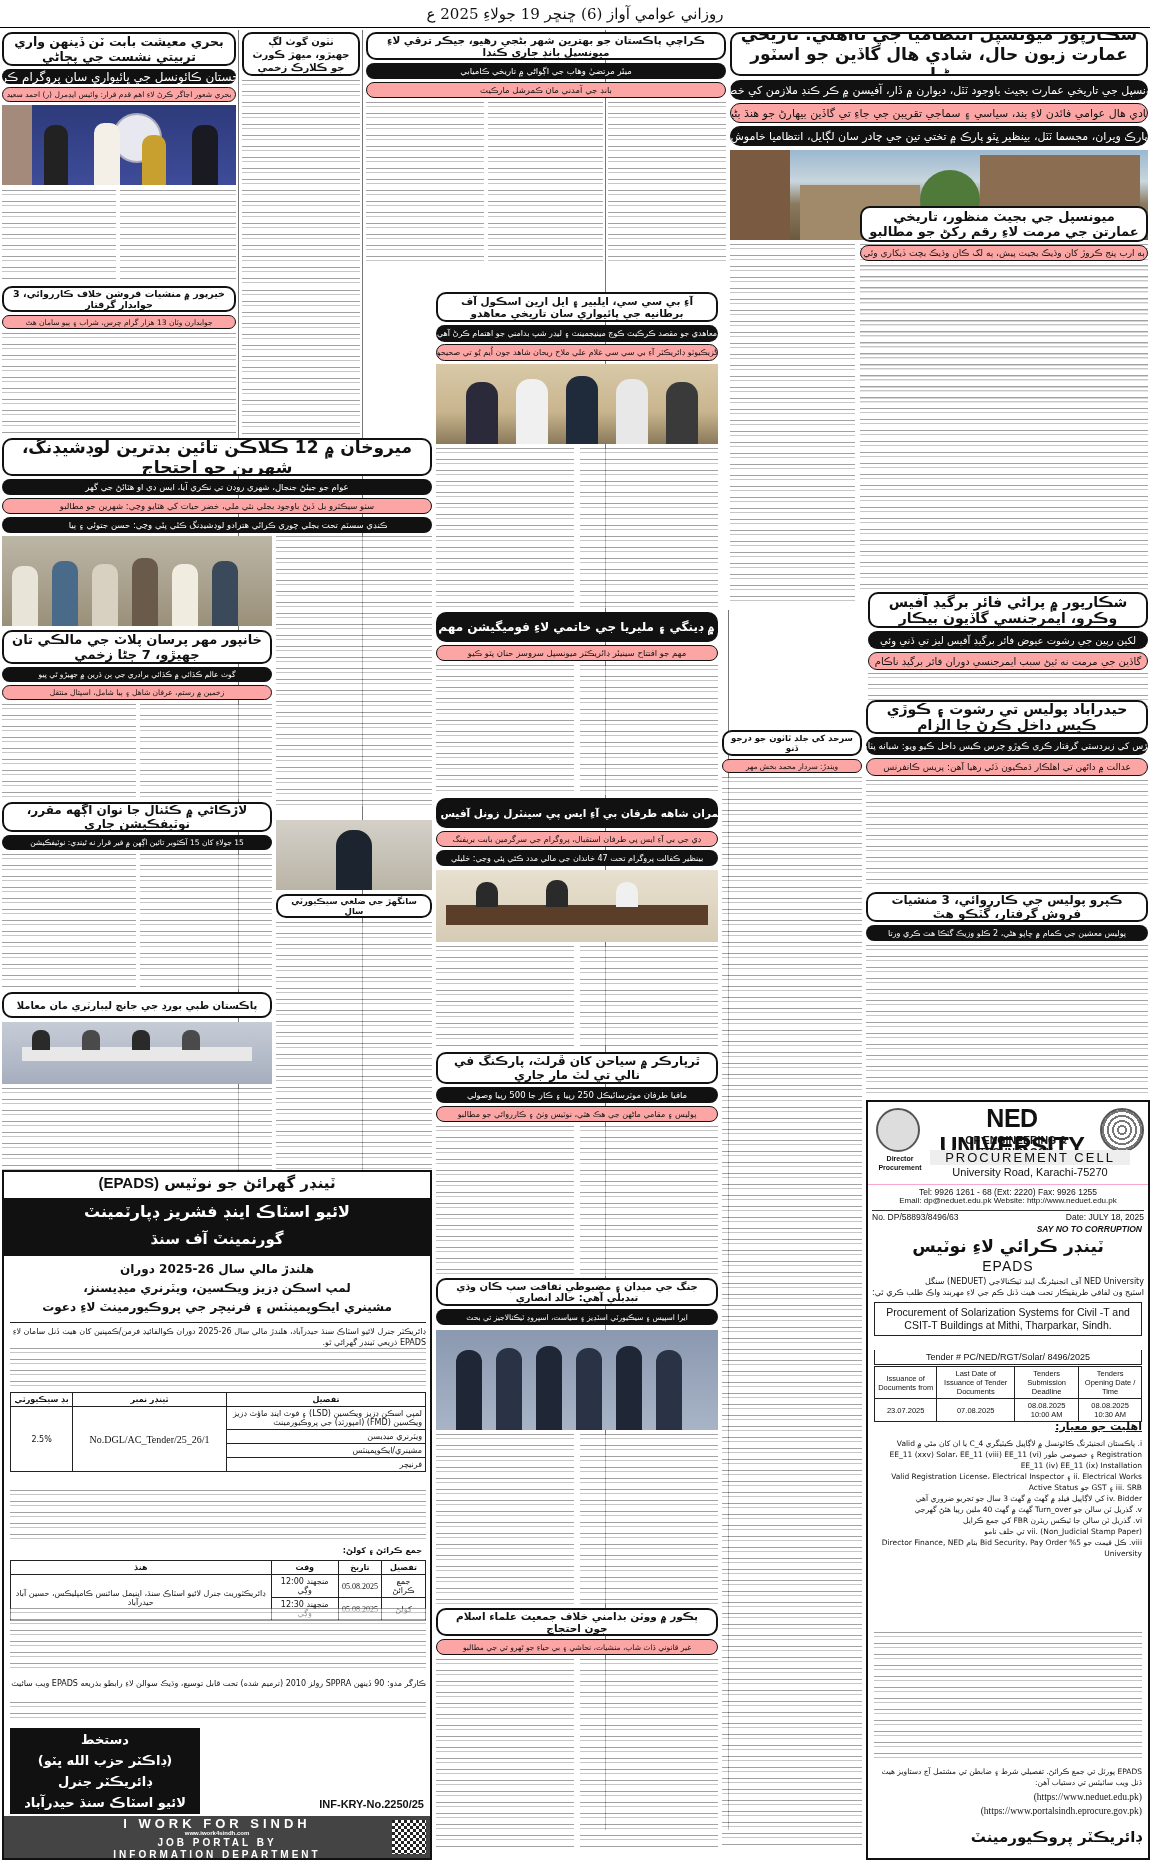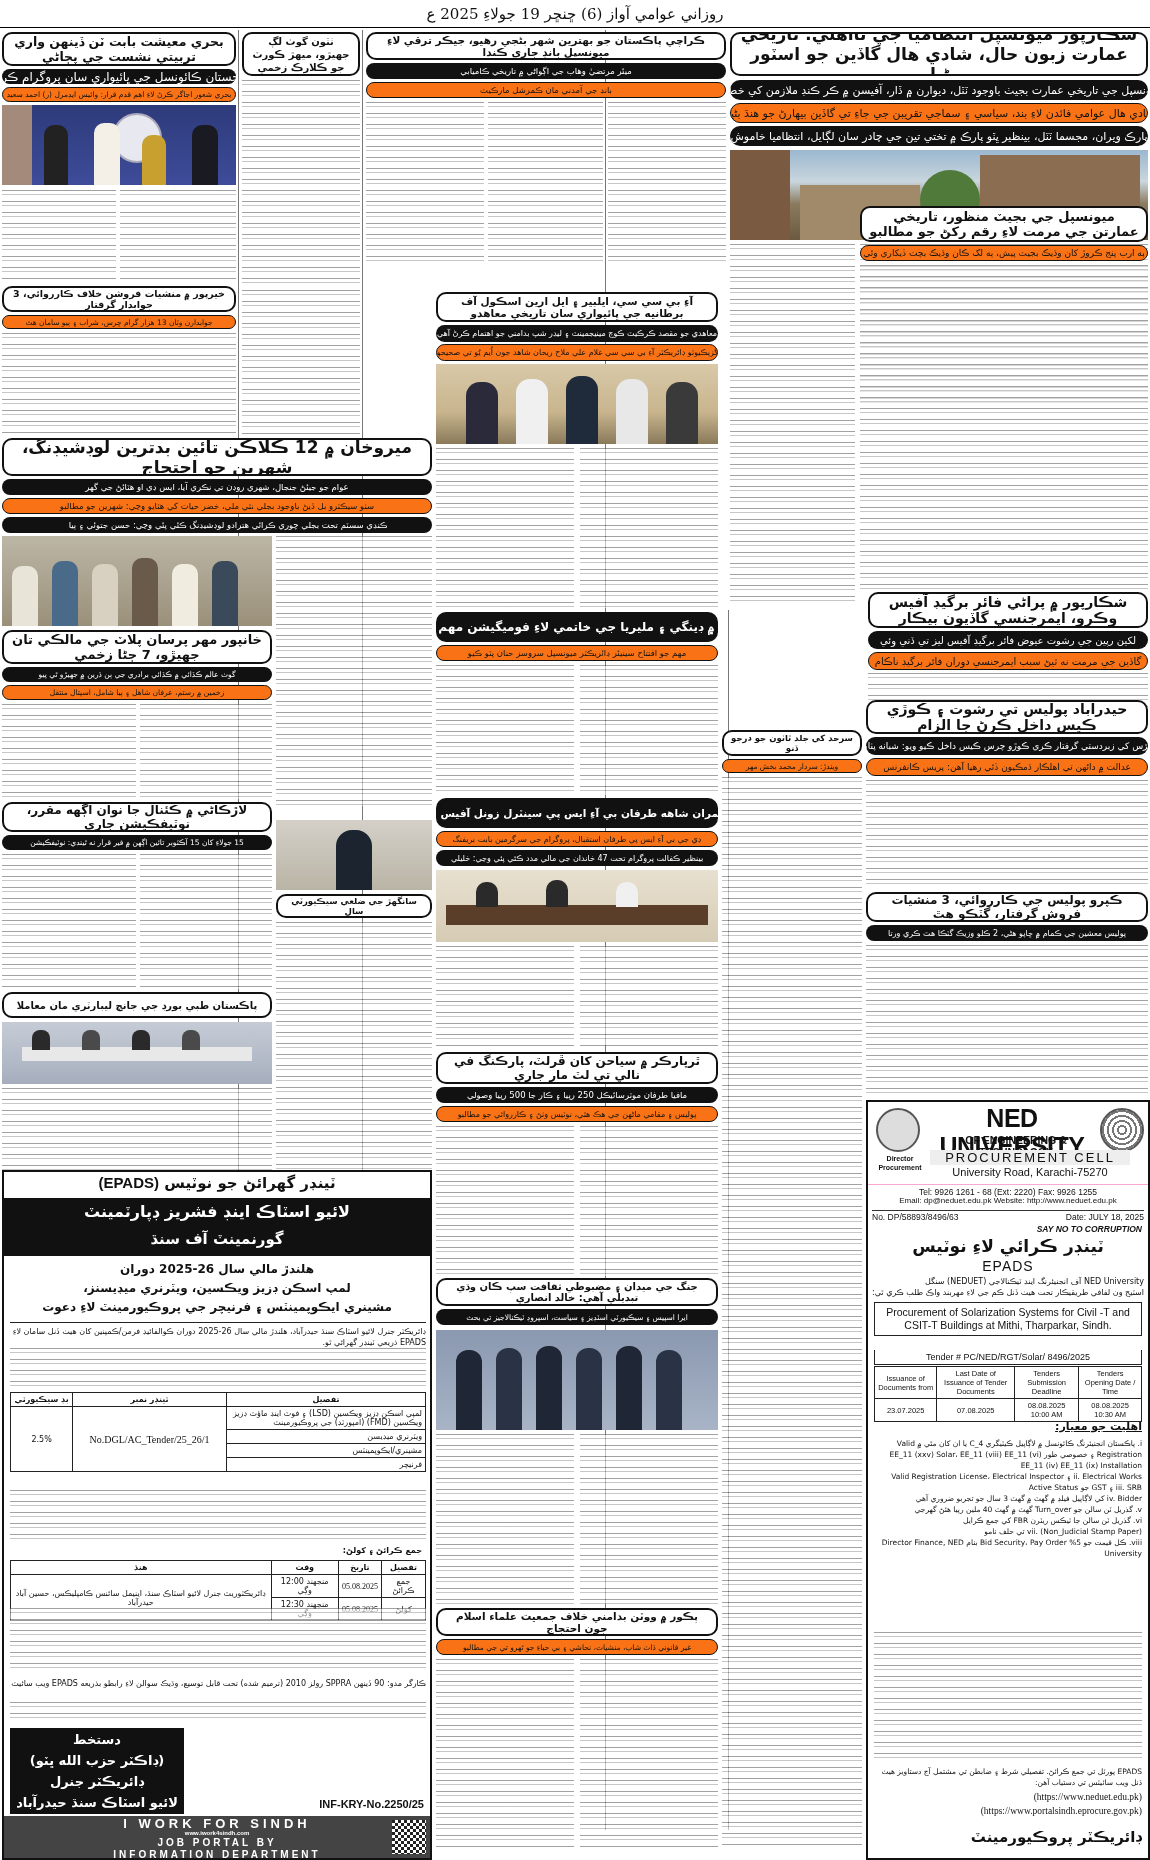--- a/index.html
+++ b/index.html
@@ -1,21 +1,21 @@
 <!DOCTYPE html>
 <html><head>
 <meta charset="utf-8">
 <style>
   * { box-sizing: border-box; margin: 0; padding: 0; }
   body { width: 1150px; height: 1860px; background: #fff; font-family: "DejaVu Sans", sans-serif; color: #111; overflow: hidden; position: relative; }
   .masthead { position: absolute; top: 0; left: 0; width: 1150px; height: 28px; text-align: center; font-family: "DejaVu Serif", serif; font-size: 15px; line-height: 28px; direction: rtl; border-bottom: 1px solid #000; }
   .page { position: absolute; top: 30px; left: 0; width: 1150px; height: 1830px; }
   .box { position: absolute; border: 2px solid #111; border-radius: 10px; background: #fff; display: flex; align-items: center; justify-content: center; text-align: center; direction: rtl; font-weight: bold; padding: 2px 6px; overflow: hidden; }
   .bar-black { position: absolute; background: #111; color: #fff; border-radius: 10px; direction: rtl; text-align: center; font-size: 11px; display: flex; align-items: center; justify-content: center; padding: 0 6px; overflow: hidden; white-space: nowrap; }
-  .bar-white { position: absolute; background: #f97316; color: #111; border: 1.5px solid #111; border-radius: 10px; direction: rtl; text-align: center; font-size: 11px; display: flex; align-items: center; justify-content: center; padding: 0 6px; overflow: hidden; white-space: nowrap; }
+  .bar-white { position: absolute; background: #fca5a5; color: #111; border: 1.5px solid #111; border-radius: 10px; direction: rtl; text-align: center; font-size: 11px; display: flex; align-items: center; justify-content: center; padding: 0 6px; overflow: hidden; white-space: nowrap; }
   .photo { position: absolute; overflow: hidden; }
   .lines { position: absolute; overflow: hidden; background: repeating-linear-gradient(to bottom, #555 0px, #555 1px, #fff 1px, #fff 4px, #999 4px, #999 5px, #fff 5px, #fff 11px); opacity: 0.55; }
   .rule { position: absolute; background: #777; }
   .ad { position: absolute; border: 2px solid #111; background: #fff; overflow: hidden; }
   .blk { background: #111; color: #fff; }
   table.tt { border-collapse: collapse; width: 100%; font-size: 9px; }
   table.tt td, table.tt th { border: 1px solid #222; padding: 2px 3px; text-align: center; }
   .eng { direction: ltr; font-family: "Liberation Sans", sans-serif; }
 </style>
 </head>
@@ -351,21 +351,21 @@
           <td>کولڻ</td>
           <td class="eng" style="font-family:'Liberation Serif',serif;">05.08.2025</td>
           <td>منجهند 12:30 وڳي</td>
         </tr>
       </tbody>
         </table>
     </div>
     <div class="lines" style="left:6px;top:436px;width:416px;height:66px;"></div>
     <div style="position:absolute;left:6px;top:506px;width:416px;direction:rtl;text-align:right;font-size:8px;line-height:11px;">ڪارگر مدو: 90 ڏينهن SPPRA رولز 2010 (ترميم شده) تحت قابل توسيع، وڌيڪ سوالن لاءِ رابطو بذريعه EPADS ويب سائيٽ</div>
     <div class="lines" style="left:6px;top:530px;width:416px;height:20px;"></div>
-    <div class="blk" style="position:absolute;left:6px;top:556px;width:174px;height:86px;direction:rtl;text-align:center;font-weight:bold;font-size:13px;line-height:21px;padding-top:1px;">
+    <div class="blk" style="position:absolute;left:6px;top:556px;width:190px;height:86px;direction:rtl;text-align:center;font-weight:bold;font-size:13px;line-height:21px;padding-top:1px;">
       <div>دستخط</div>
       <div>(ڊاڪٽر حزب الله ڀٽو)</div>
       <div>ڊائريڪٽر جنرل</div>
       <div>لائيو اسٽاڪ سنڌ حيدرآباد</div>
     </div>
     <div class="eng" style="position:absolute;right:6px;top:626px;font-family:'Liberation Sans',sans-serif;font-weight:bold;font-size:11px;">INF-KRY-No.2250/25</div>
     <div style="position:absolute;left:0;top:644px;width:426px;height:42px;background:#444;color:#fff;text-align:center;font-family:'Liberation Sans',sans-serif;font-weight:bold;line-height:12px;">
       <div style="font-size:13px;letter-spacing:4px;padding-top:2px;">I WORK FOR SINDH</div>
       <div style="font-size:6px;line-height:7px;">www.iwork4sindh.com</div>
       <div style="font-size:10px;letter-spacing:3px;">JOB PORTAL BY</div>

